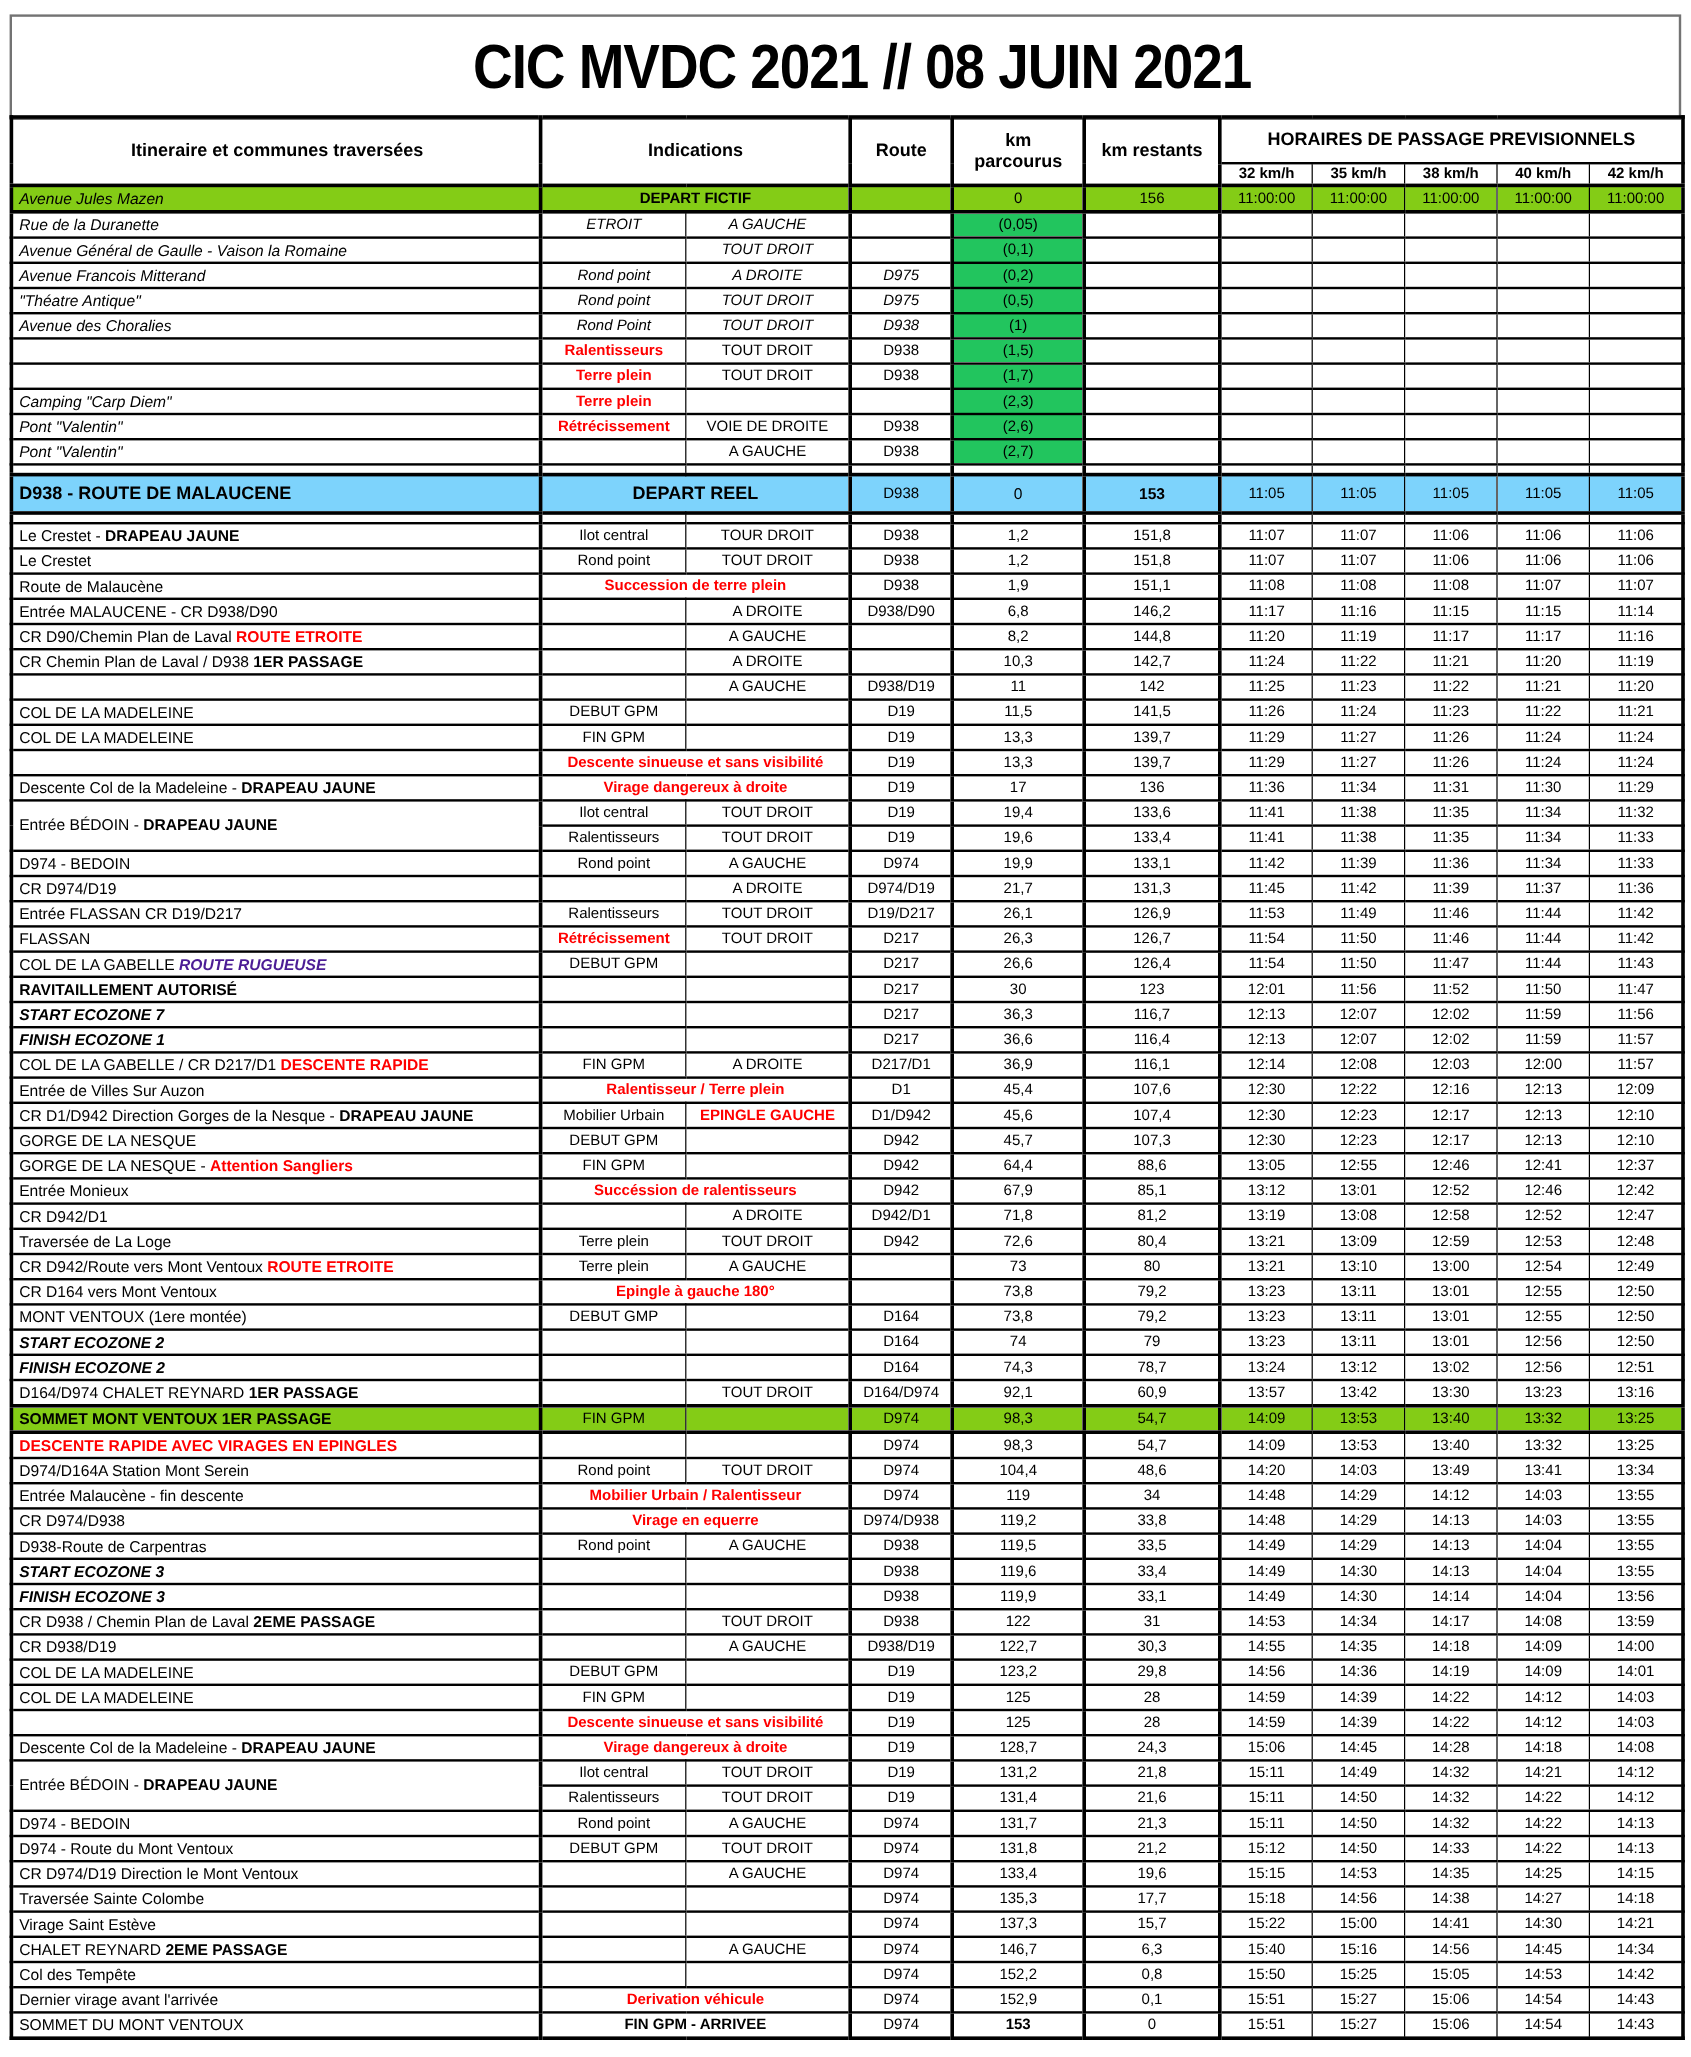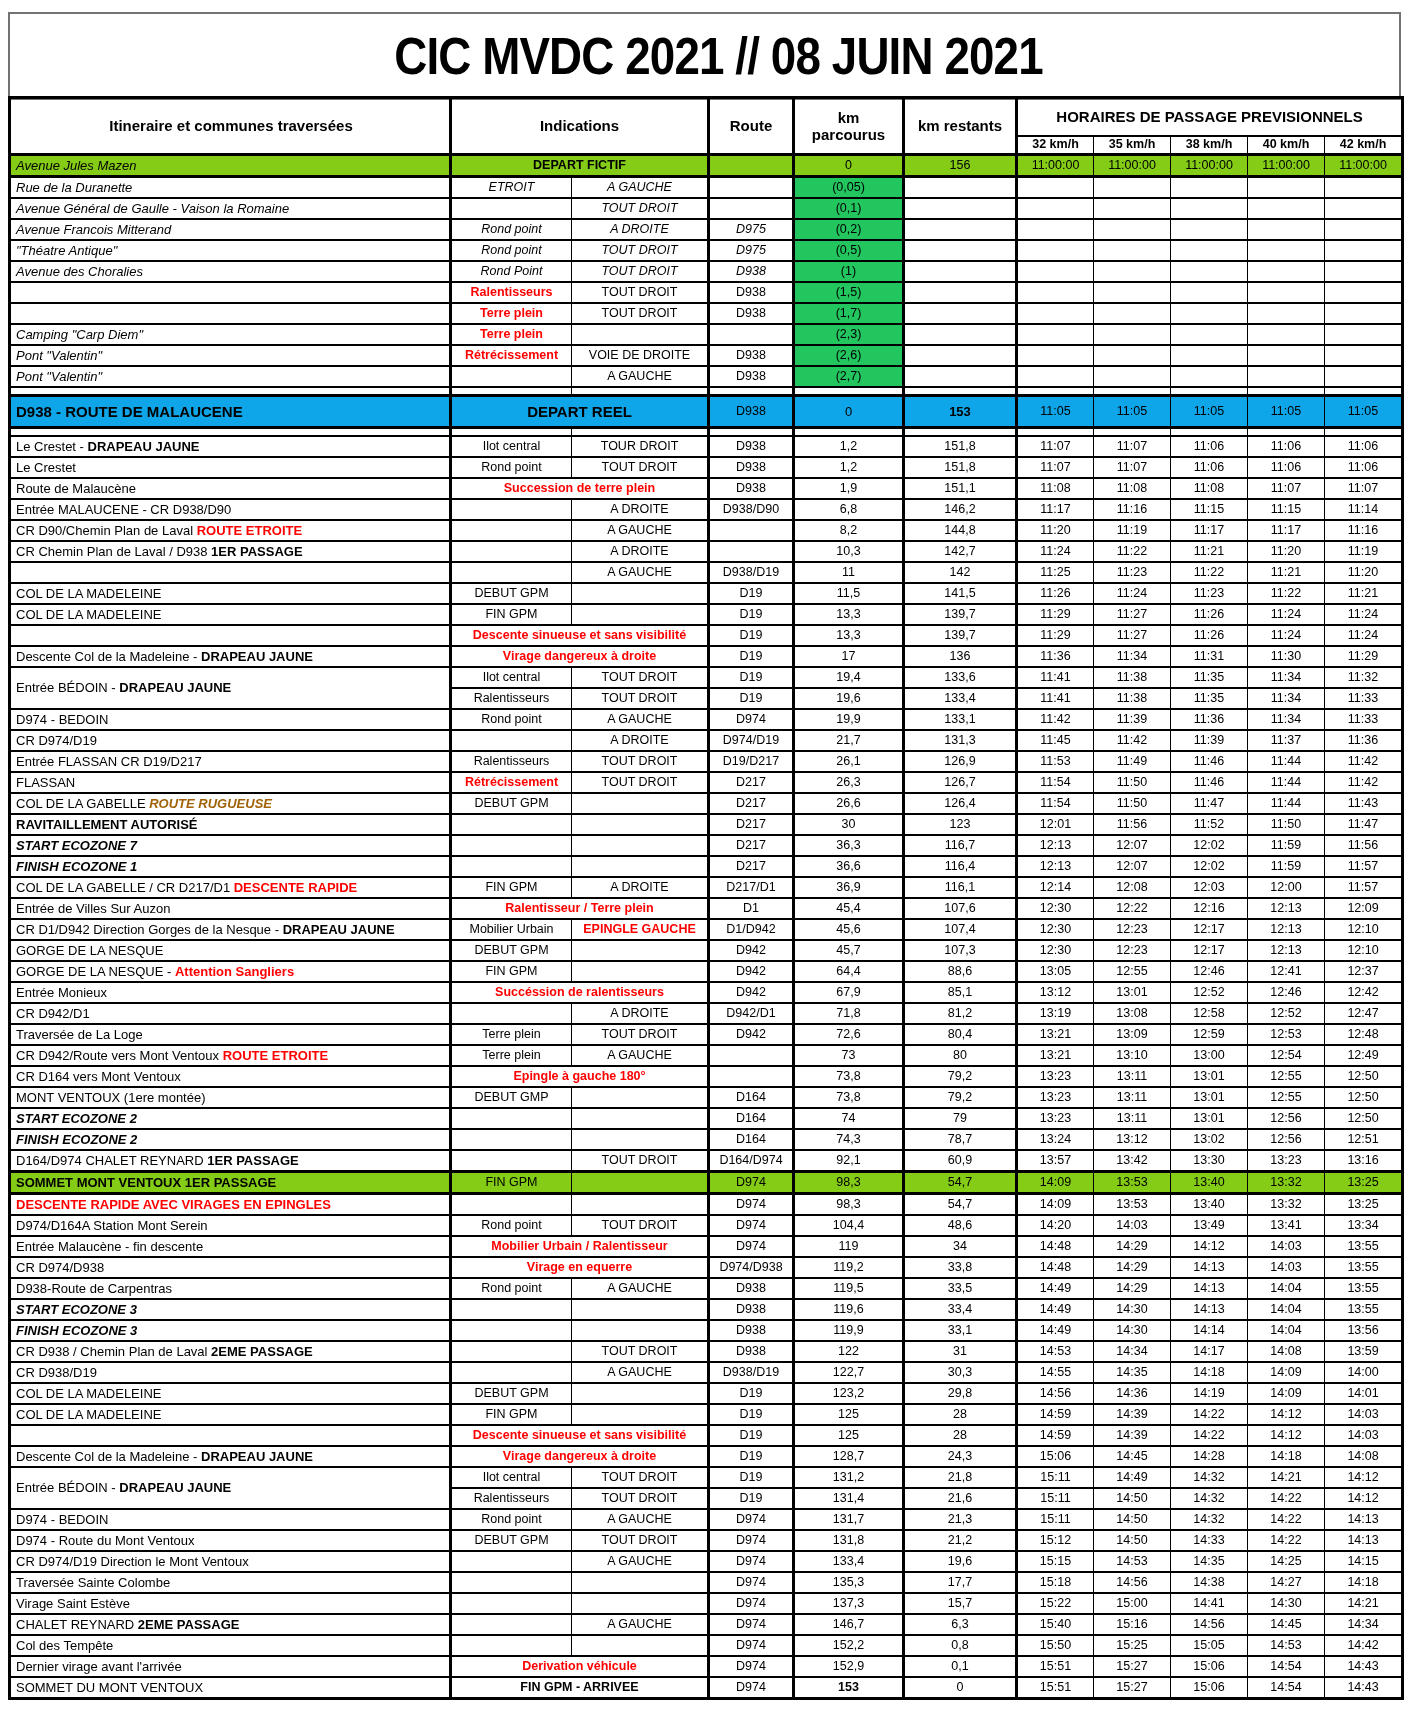--- a/index.html
+++ b/index.html
@@ -12,32 +12,32 @@
         height:19px;padding:0 3px;font-size:12.5px;line-height:1.05;text-align:center;vertical-align:middle;
         overflow:hidden;white-space:nowrap;}
   .c-it{text-align:left;padding-left:5px;font-size:13px;white-space:nowrap;}
   .c-i1,.c-sp,.c-rt,.c-kp,.c-kr{border-left:3px solid #000;}
   .c-i2,.c-t{border-left:1px solid #000;}
   .c-tf{border-left:3px solid #000;}
   .h1 th{height:36px;font-size:15px;font-weight:bold;border-top:none;}
   .h2 th{height:16px;font-size:12.5px;font-weight:bold;}
   .kmh2{display:block;line-height:1.15;}
   .bg-blue td{background:#84cc16;}
-  .bg-green td{background:#0ea5e9;}
+  .bg-green td{background:#7dd3fc;}
   .hl td{border-top:3px solid #000;border-bottom:3px solid #000;}
   .tall td{height:29px;}
   .tall .c-it,.tall .c-sp{font-size:15px;}
   .tall .c-kr,.tall .c-kp{font-size:13px;}
   .spacer td{height:6px;}
   .kp-sh{background:#22c55e;}
   .s-b{font-weight:bold;}
   .s-i{font-style:italic;}
   .s-bi{font-weight:bold;font-style:italic;}
   .s-rb{color:#ff0000;font-weight:bold;}
-  .s-rbi{color:#a16207;font-weight:bold;font-style:italic;}
+  .s-rbi{color:#4c1d95;font-weight:bold;font-style:italic;}
 </style>
 </head>
 <body>
 
 <div class="sheet">
   <div class="title-box">
     <div class="title-text">CIC MVDC 2021 // 08 JUIN 2021</div>
   </div>
 
   <table>

